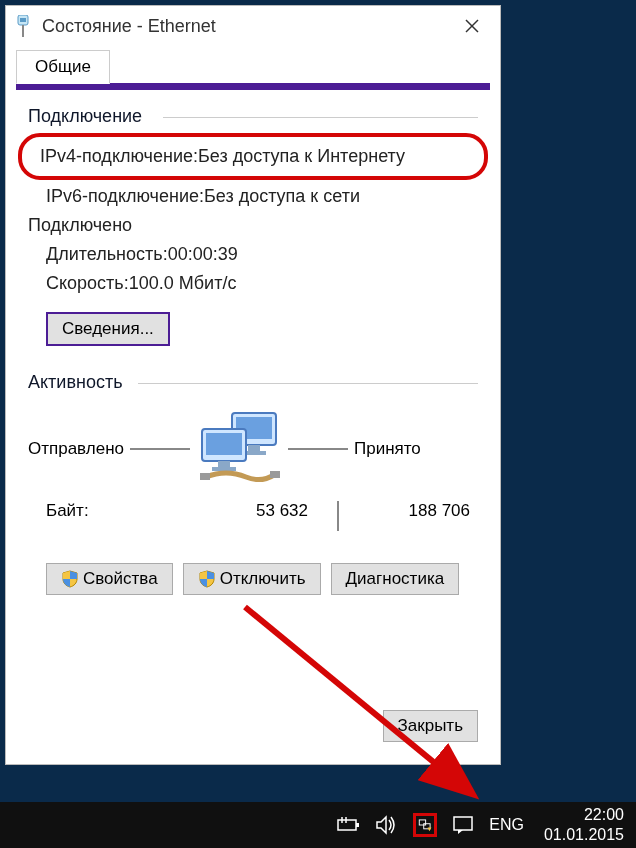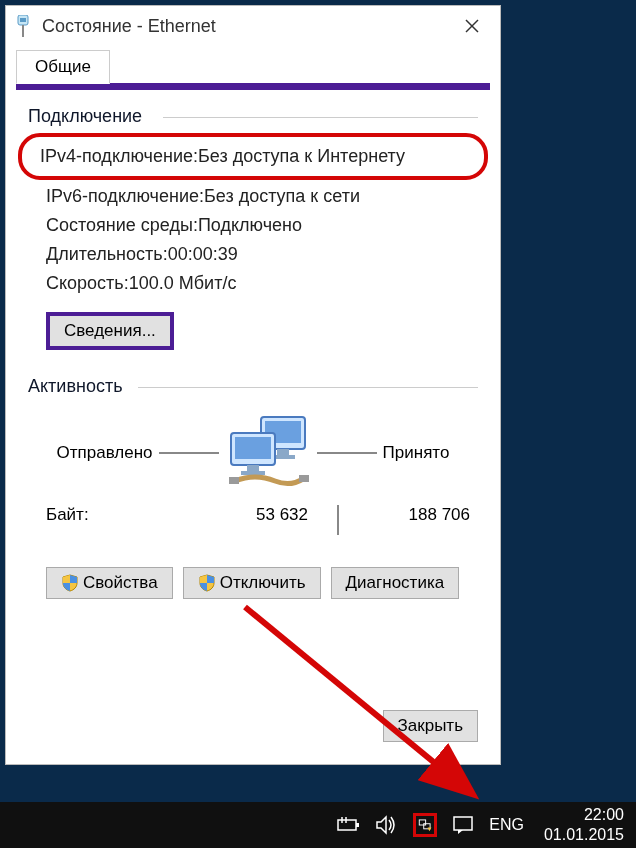--- a/index.html
+++ b/index.html
@@ -101,29 +101,29 @@
       background: #e1e1e1;
       border: 1px solid #aaa;
       padding: 5px 14px;
       font-size: 17px;
       cursor: pointer;
       display: inline-flex;
       align-items: center;
       gap: 4px;
     }
     .btn-details {
-      border: 4px solid #4c1d95;
+      border: 2px solid #4c1d95;
       background: #e1e1e1;
       margin: 14px 0 0 18px;
     }
     .activity-section { margin-top: 26px; }
     .activity-visual {
       display: flex;
       align-items: center;
-      justify-content: center;
+      justify-content: flex-start;
       margin: 18px 0 8px 0;
       gap: 6px;
     }
     .activity-visual .line {
       border-top: 2px solid #888;
       width: 60px;
     }
     .activity-row {
       display: flex;
       padding: 6px 0 12px 0;
@@ -219,21 +219,20 @@
       <div class="row">
         <span class="label">IPv4-подключение:</span>
         <span>Без доступа к Интернету</span>
       </div>
     </div>
     <div class="row">
       <span class="label">IPv6-подключение:</span>
       <span>Без доступа к сети</span>
     </div>
     <div class="row">
-      <span class="label">Состояние среды:</span>
       <span>Подключено</span>
     </div>
     <div class="row">
       <span class="label">Длительность:</span>
       <span>00:00:39</span>
     </div>
     <div class="row">
       <span class="label">Скорость:</span>
       <span>100.0 Мбит/с</span>
     </div>

